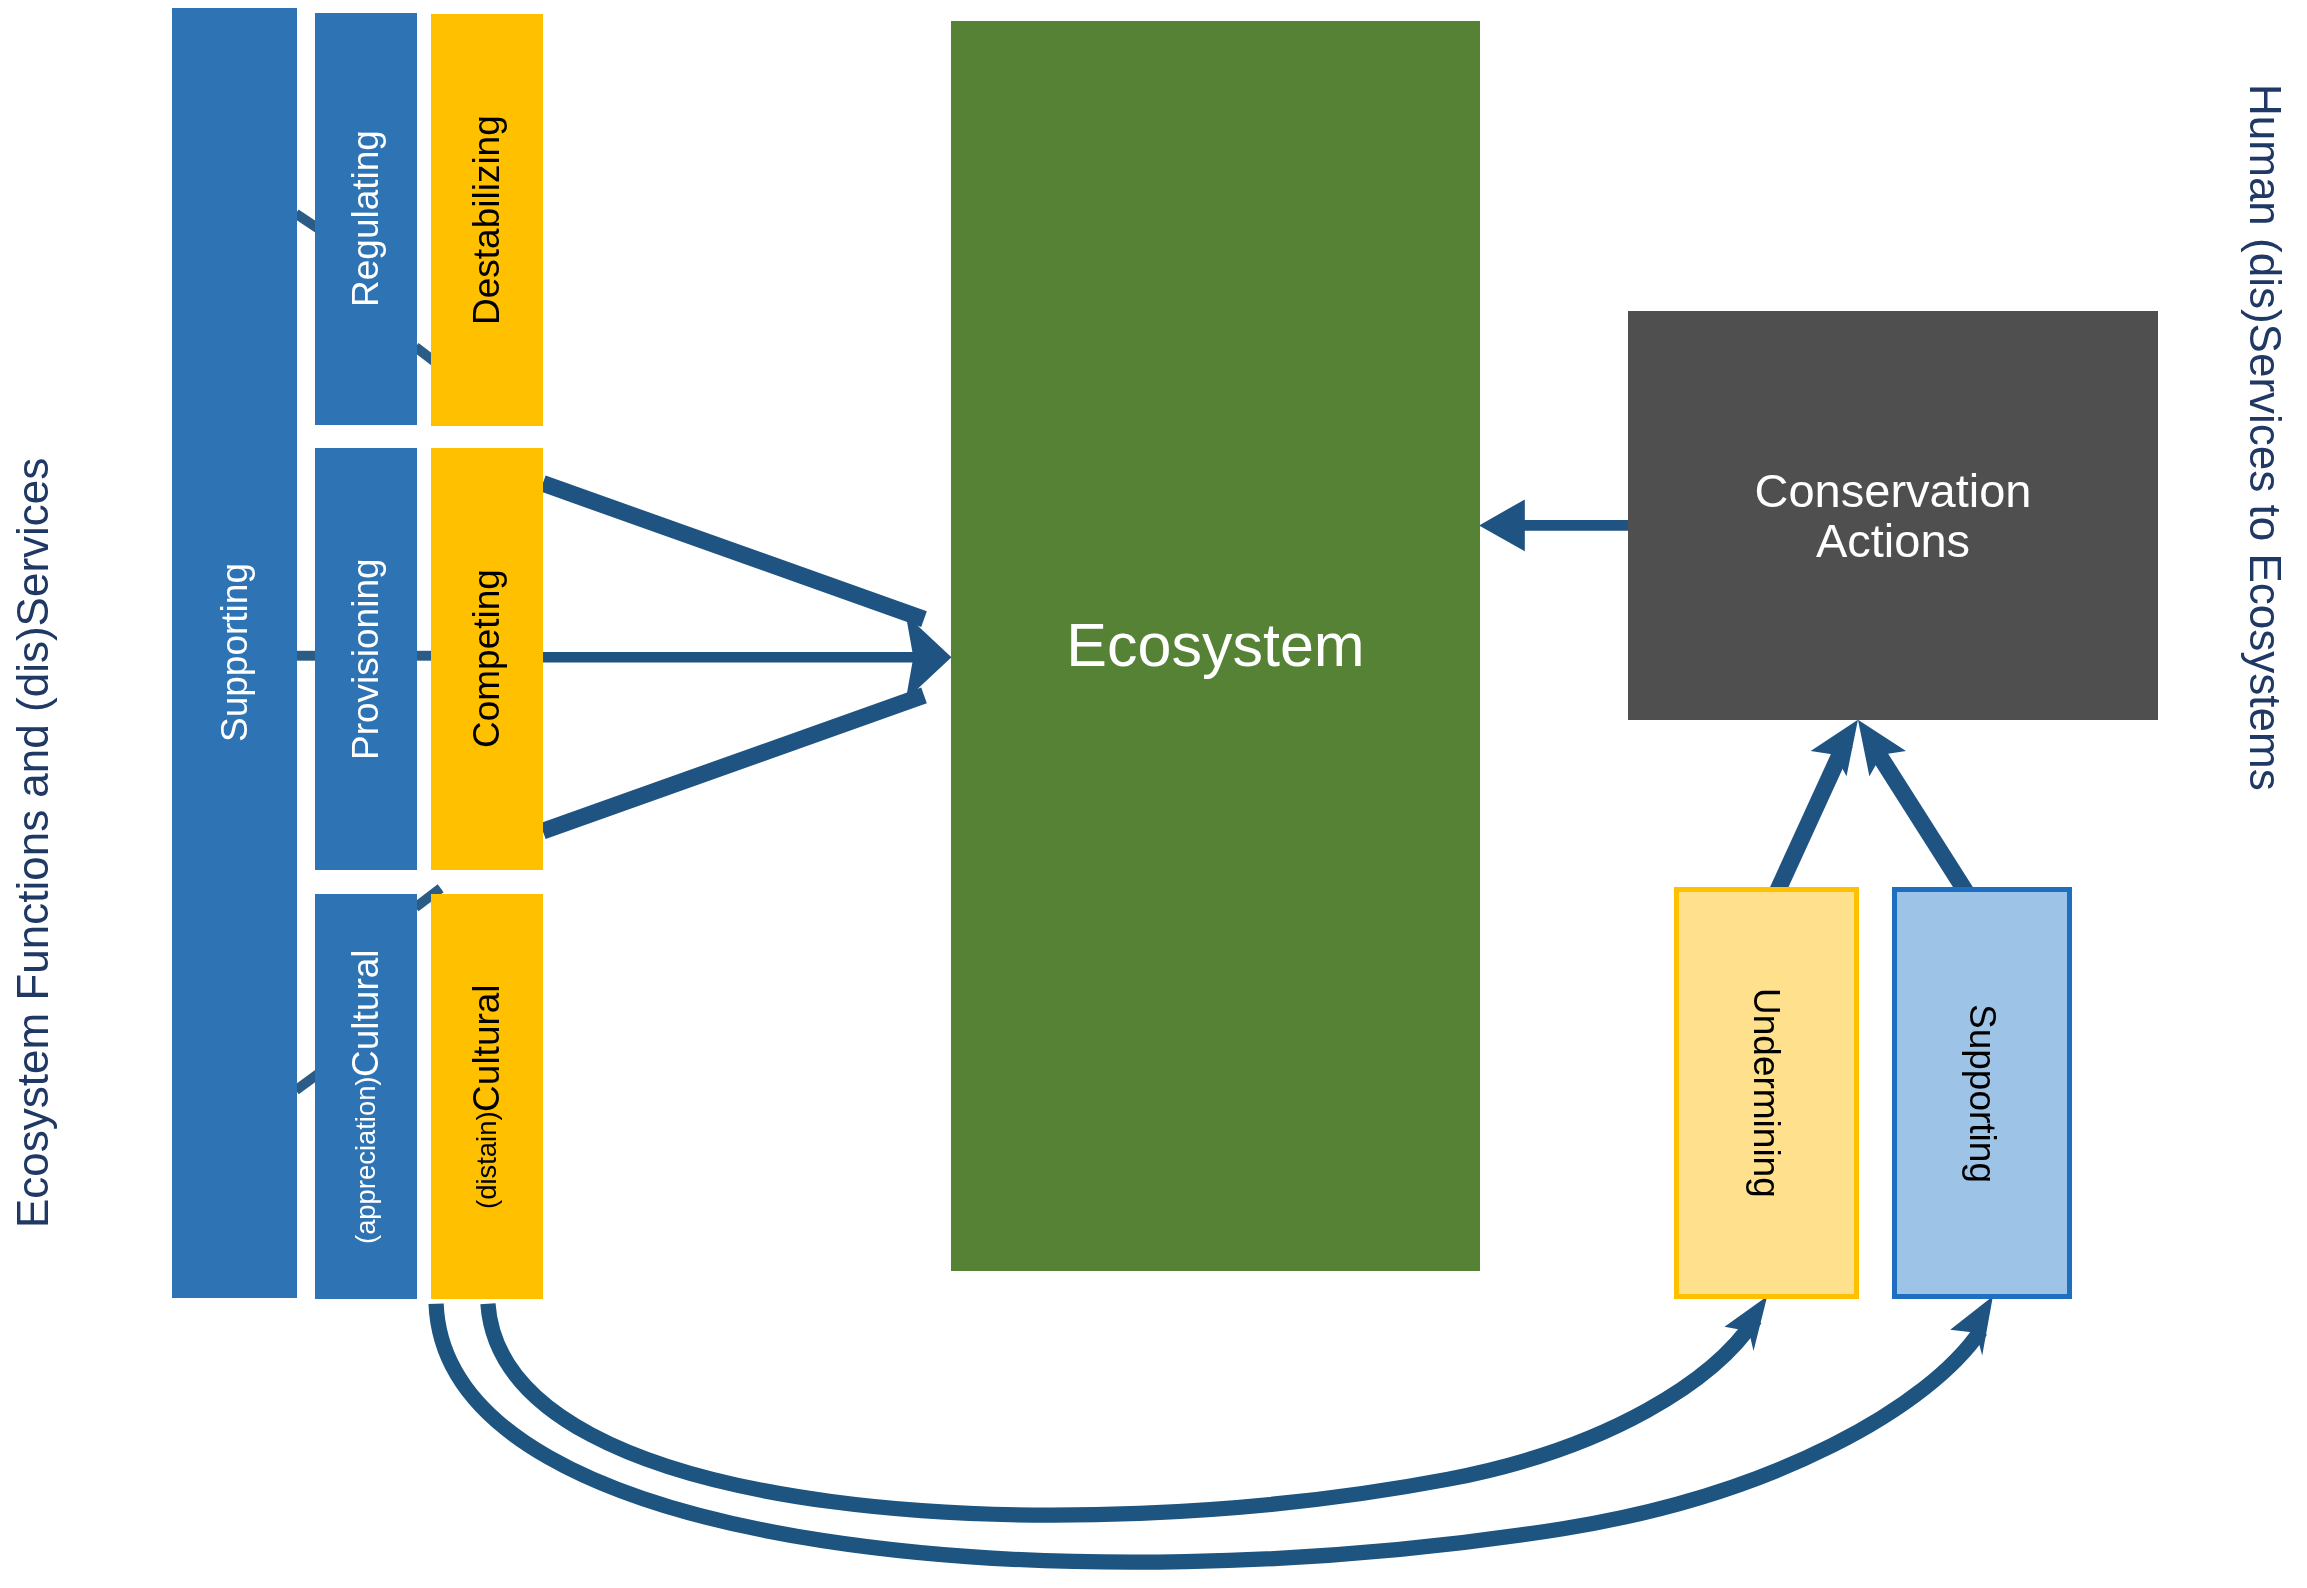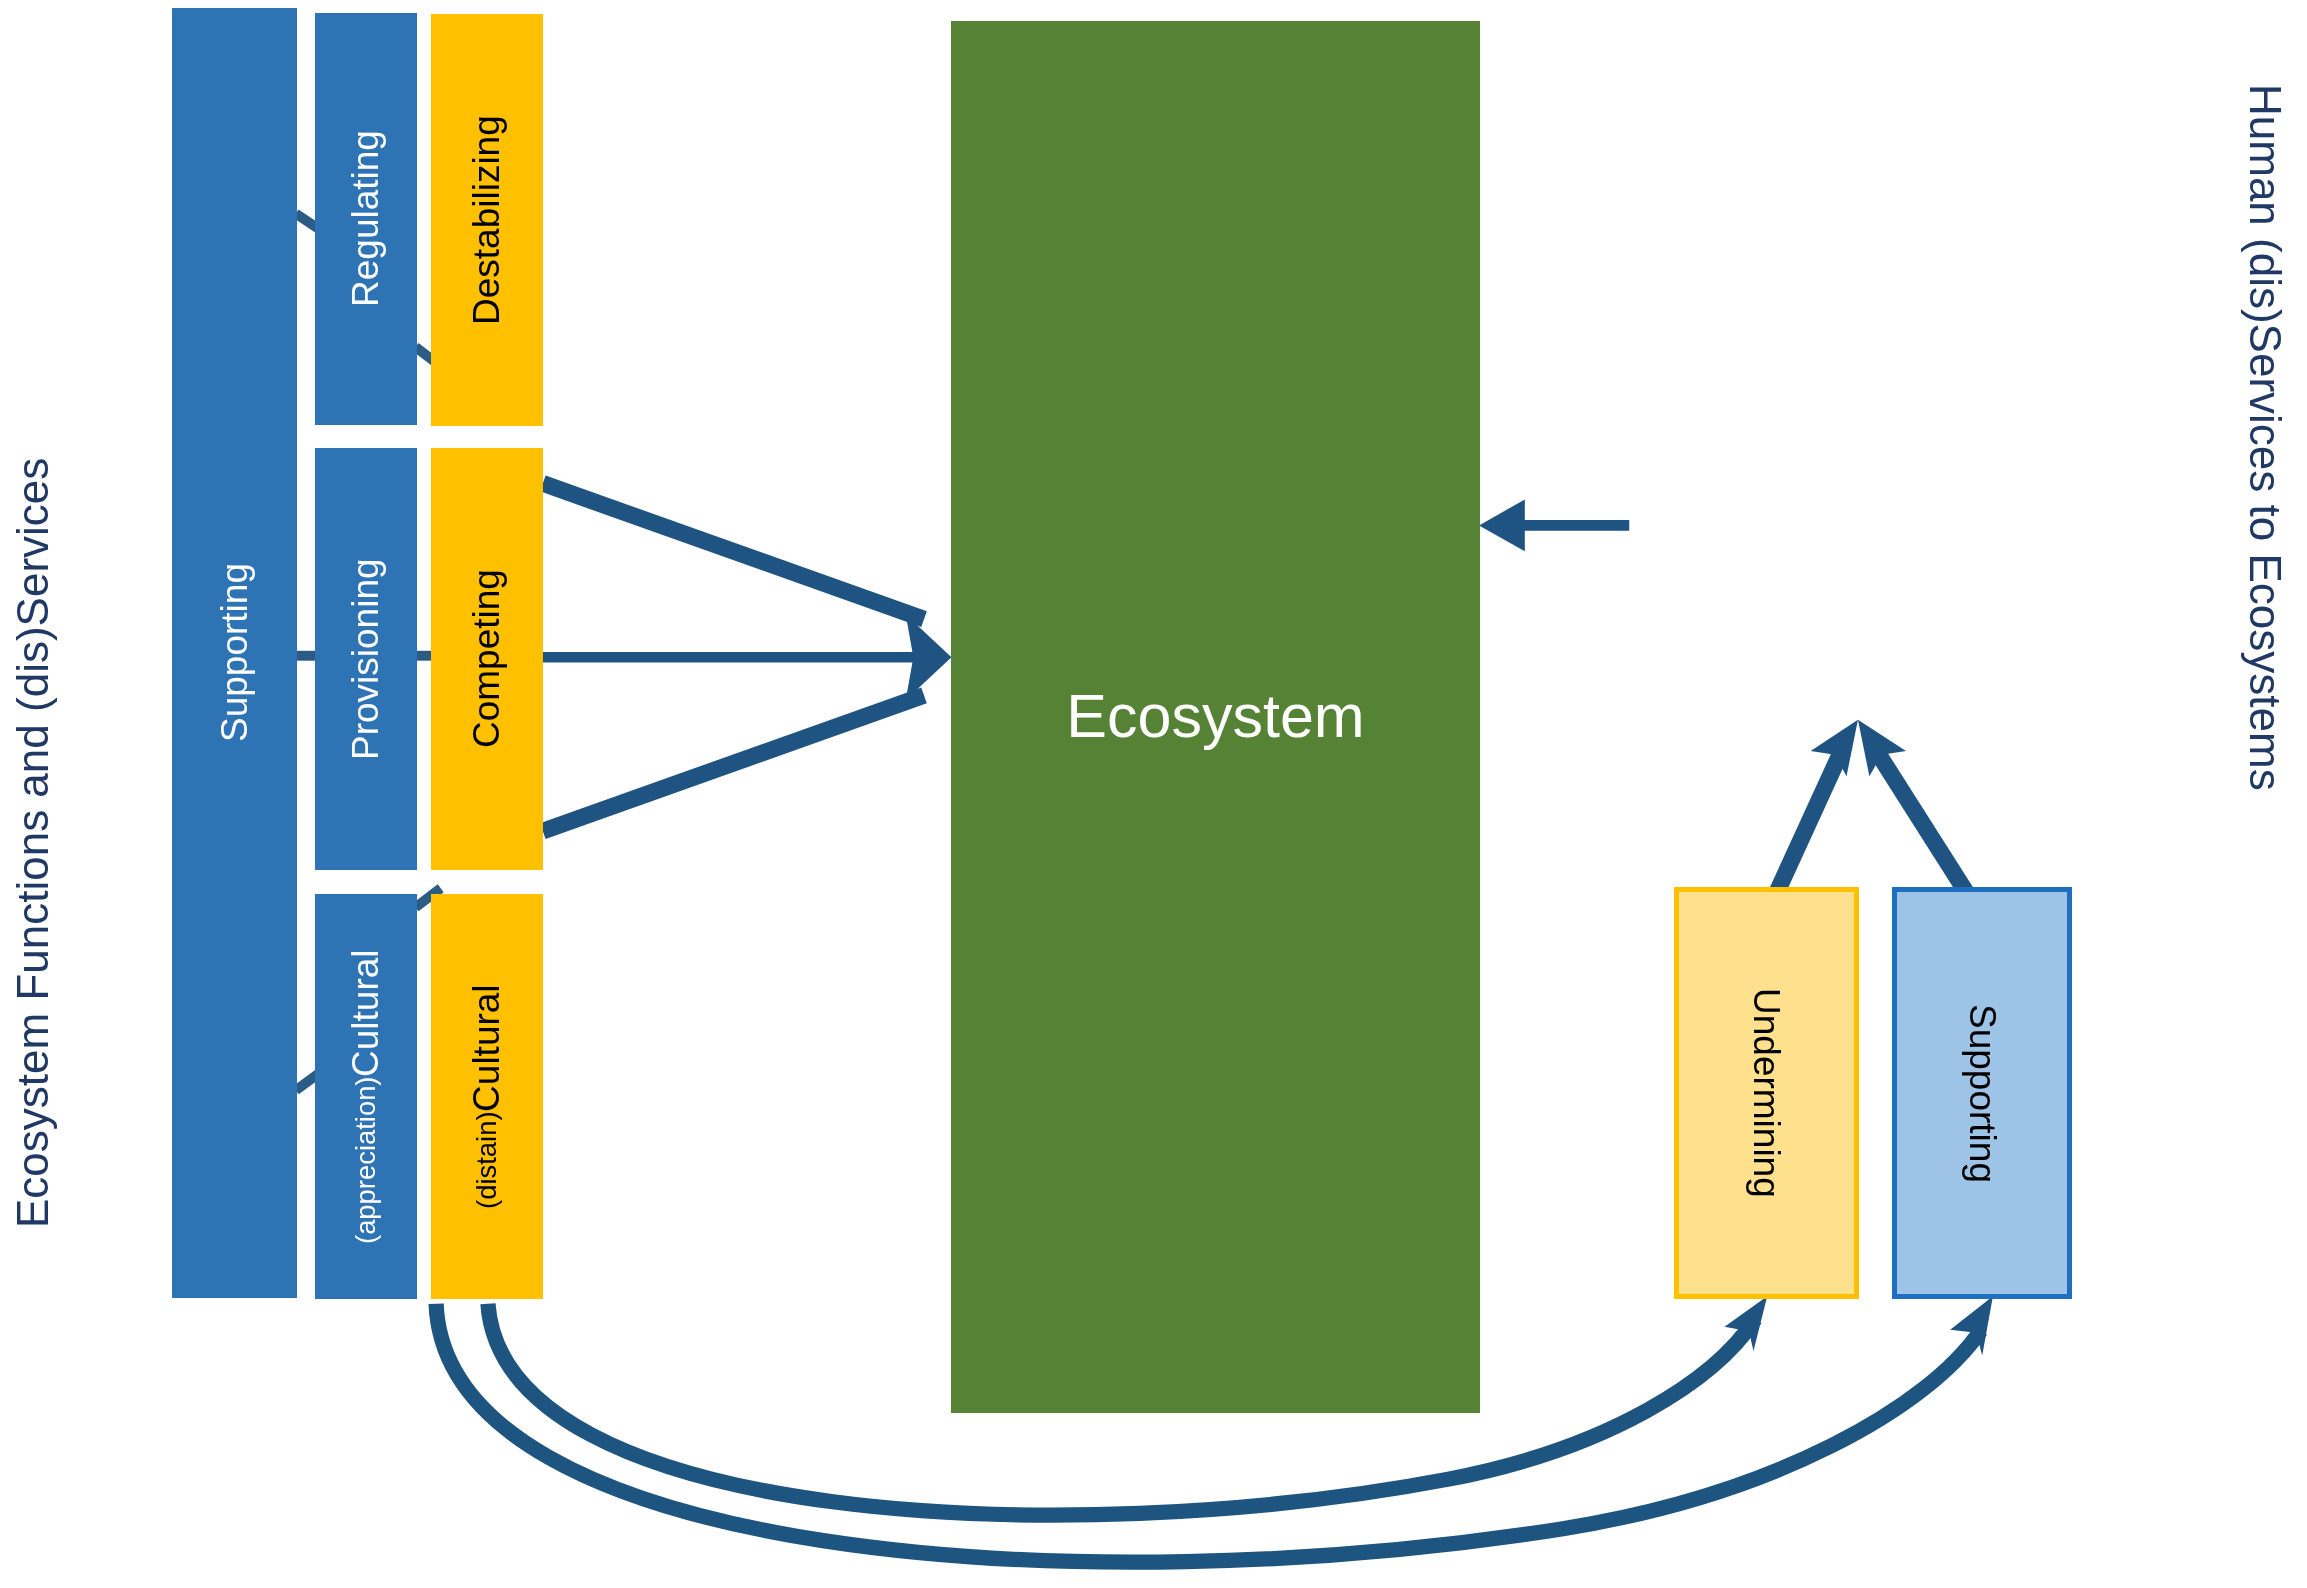--- a/index.html
+++ b/index.html
@@ -127,21 +127,25 @@
 
   <div class="box vtext-up" style="left:431px; top:448px; width:112px; height:422px; background:#FFC000; color:#000000; font-size:37px;">Competing</div>
 
   <div class="box" style="left:431px; top:894px; width:112px; height:405px; background:#FFC000; color:#000000;">
     <div class="vtext-up two-line" style="display:flex; flex-direction:row-reverse; align-items:center;">
       <span style="font-size:37px;">Cultural</span>
       <span style="font-size:27.4px;">(distain)</span>
     </div>
   </div>
 
-  <div class="box" style="left:951px; top:20.6px; width:529px; height:1392px; background:#558234; color:#ffffff; font-size:61px;">Ecosystem</div>
+  <div class="box" style="left:951px; top:20.6px; width:529px; height:1250px; background:#558234; color:#ffffff; font-size:61px;">Ecosystem</div>
 
+  <div class="box" style="left:1628px; top:311px; width:530px; height:409px; background:#4F4F4F; color:#ffffff; font-size:47px; flex-direction:column;">
+    <span>Conservation</span>
+    <span>Actions</span>
+  </div>
 
   <div class="box vtext-down" style="left:1674px; top:887px; width:185px; height:412px; background:#FFE08C; border:5.3px solid #FFC000; color:#000000; font-size:37px;">Undermining</div>
 
   <div class="box vtext-down" style="left:1892px; top:887px; width:180px; height:412px; background:#9DC3E6; border:5.3px solid #1F6FC0; color:#000000; font-size:37px;">Supporting</div>
 
 </div>
 
 
 </body></html>

